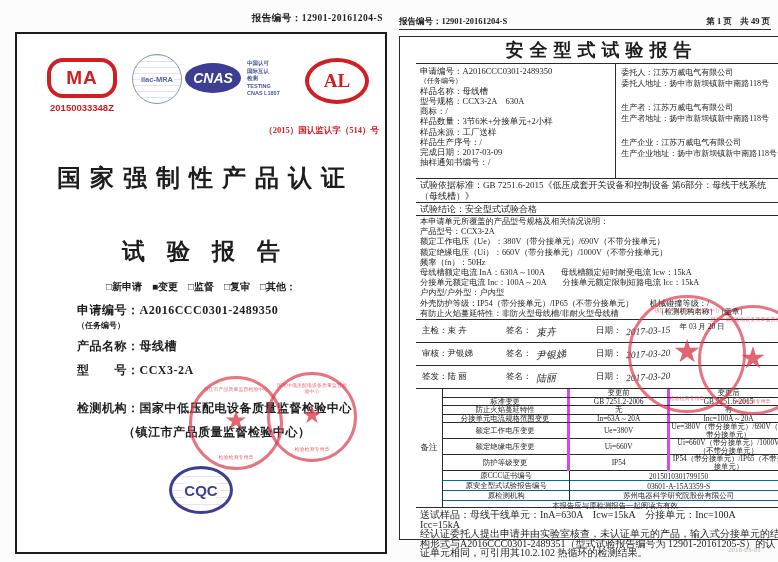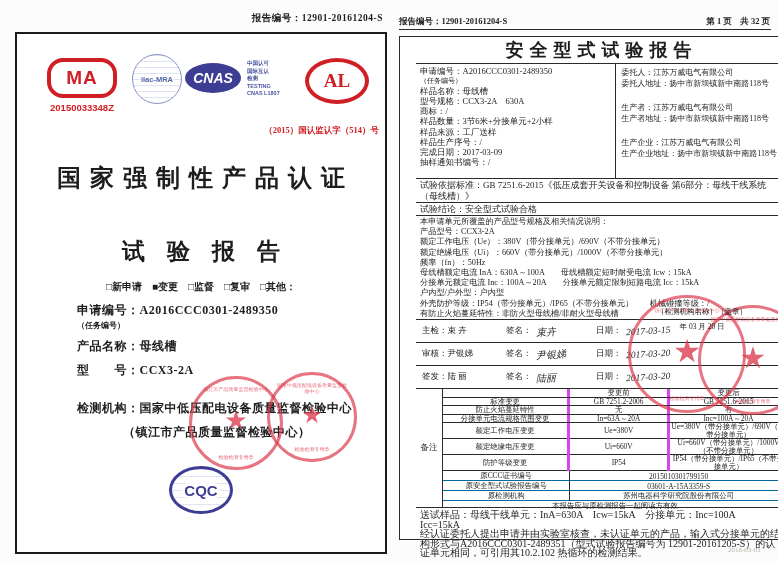--- a/index.html
+++ b/index.html
@@ -163,21 +163,21 @@
       <div class="star" style="font-size:24px;">★</div>
       <div class="arc-b">检验检测专用章</div>
     </div>
 
     <div class="cqc">
       <span>CQC</span>
     </div>
   </div>
 
   <div class="rp-head-left">报告编号：12901-20161204-S</div>
-  <div class="rp-head-right">第 1 页　共 32 页</div>
+  <div class="rp-head-right">第 1 页　共 49 页</div>
   <div class="rp-head-rule"></div>
 
   <div class="page-right">
     <div class="rp-title">安全型式试验报告</div>
 
     <div class="rp-info">
       <div class="rp-info-l">
         <div>申请编号：A2016CCC0301-2489350</div>
         <div style="font-size:7px;">（任务编号）</div>
         <div>样品名称：母线槽</div>

